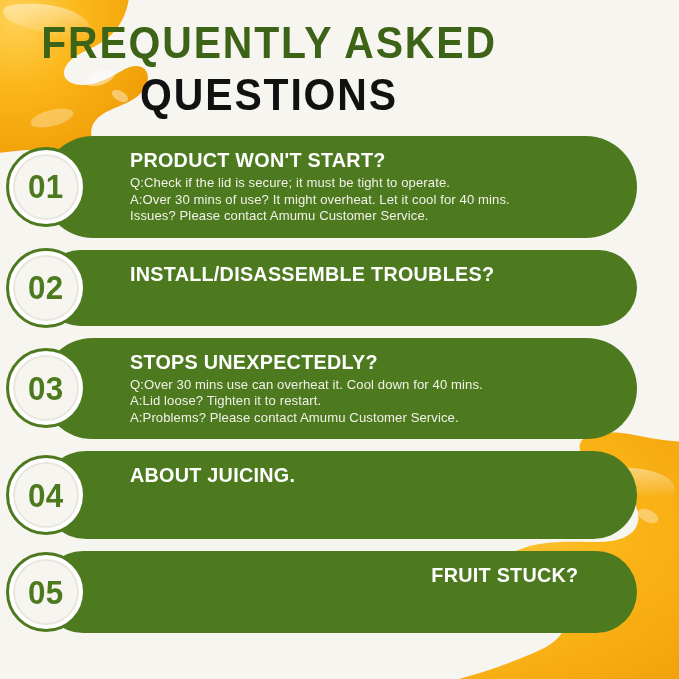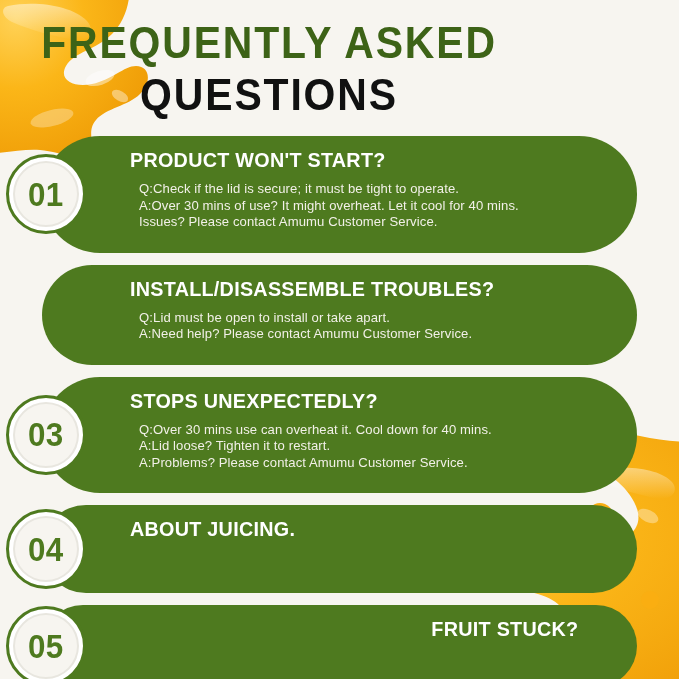--- a/index.html
+++ b/index.html
@@ -111,21 +111,21 @@
     color: #ffffff;
     font-size: 21px;
     font-weight: bold;
     letter-spacing: 0.3px;
     line-height: 25px;
     transform: scaleX(0.94);
     transform-origin: left center;
     white-space: nowrap;
     margin: 0 0 3px 0;
   }
-  .card-body { margin: 9px; }
+  .card-body { margin: 0; }
   .body-line {
     color: #f2f0e8;
     font-size: 13.5px;
     line-height: 16.5px;
     font-weight: normal;
     letter-spacing: 0.1px;
     transform: scaleX(0.97);
     transform-origin: left center;
     white-space: nowrap;
     display: block;
@@ -218,25 +218,24 @@
       </div>
       <div class="card-heading">PRODUCT WON'T START?</div>
       <div class="card-body">
         <span class="body-line">Q:Check if the lid is secure; it must be tight to operate.</span>
         <span class="body-line">A:Over 30 mins of use? It might overheat. Let it cool for 40 mins.</span>
         <span class="body-line">Issues? Please contact Amumu Customer Service.</span>
       </div>
     </div>
 
     <div class="card c2">
+      <div class="badge">
+        <span class="badge-num">02</span>
+      </div>
       <div class="card-heading">INSTALL/DISASSEMBLE TROUBLES?</div>
-      <div class="card-body">
-        <span class="body-line">Q:Lid must be open to install or take apart.</span>
-        <span class="body-line">A:Need help? Please contact Amumu Customer Service.</span>
-      </div>
     </div>
 
     <div class="card c3">
       <div class="badge">
         <span class="badge-num">03</span>
       </div>
       <div class="card-heading">STOPS UNEXPECTEDLY?</div>
       <div class="card-body">
         <span class="body-line">Q:Over 30 mins use can overheat it. Cool down for 40 mins.</span>
         <span class="body-line">A:Lid loose? Tighten it to restart.</span>

